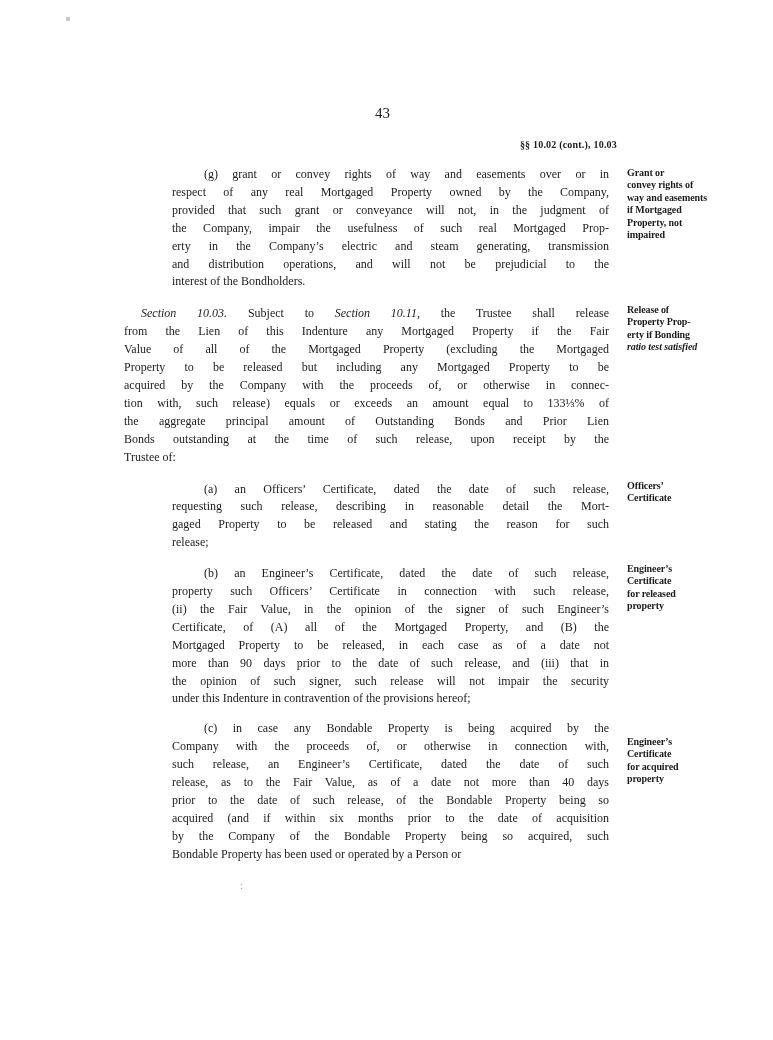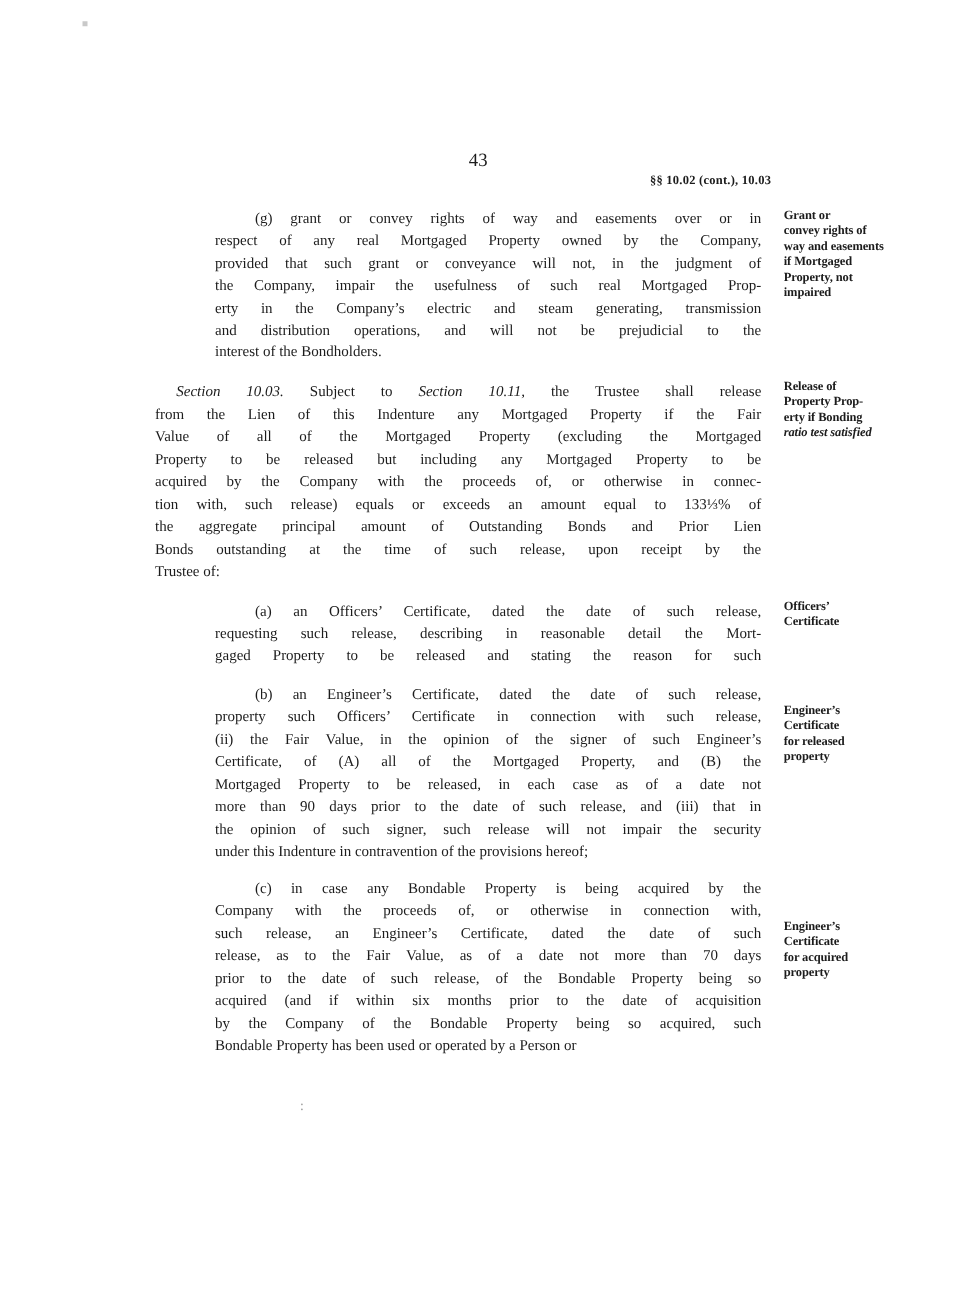--- a/index.html
+++ b/index.html
@@ -7,21 +7,21 @@
     width:773px; height:1040px;
     background:#ffffff;
     font-family:"Liberation Serif","DejaVu Serif",serif;
     color:#1c1c1c;
     position:relative;
     overflow:hidden;
   }
   .page { position:absolute; inset:0; }
 
   .page-number {
-    position:absolute; left:140px; top:121px; width:485px;
+    position:absolute; left:140px; top:105px; width:485px;
     text-align:center; font-size:15px;
   }
   .section-ref {
     position:absolute; left:370px; top:139px; width:247px;
     text-align:right; font-weight:bold; font-size:10px; letter-spacing:0.2px;
   }
 
   .text-col {
     position:absolute; left:124px; top:166px; width:485px;
     font-size:12px; line-height:17.9px;
@@ -89,38 +89,39 @@
       <div class="jline">tion with, such release) equals or exceeds an amount equal to 133⅓% of</div>
       <div class="jline">the aggregate principal amount of Outstanding Bonds and Prior Lien</div>
       <div class="jline">Bonds outstanding at the time of such release, upon receipt by the</div>
       <div class="jline last">Trustee of:</div>
     </div>
 
     <div class="para indented mt-a">
       <div class="jline ind">(a) an Officers’ Certificate, dated the date of such release,</div>
       <div class="jline">requesting such release, describing in reasonable detail the Mort-</div>
       <div class="jline">gaged Property to be released and stating the reason for such</div>
+      <div class="jline last">release;</div>
     </div>
 
     <div class="para indented mt-b">
       <div class="jline ind">(b) an Engineer’s Certificate, dated the date of such release,</div>
       <div class="jline">property such Officers’ Certificate in connection with such release,</div>
       <div class="jline">(ii) the Fair Value, in the opinion of the signer of such Engineer’s</div>
       <div class="jline">Certificate, of (A) all of the Mortgaged Property, and (B) the</div>
       <div class="jline">Mortgaged Property to be released, in each case as of a date not</div>
       <div class="jline">more than 90 days prior to the date of such release, and (iii) that in</div>
       <div class="jline">the opinion of such signer, such release will not impair the security</div>
       <div class="jline last">under this Indenture in contravention of the provisions hereof;</div>
     </div>
 
     <div class="para indented mt-c">
       <div class="jline ind">(c) in case any Bondable Property is being acquired by the</div>
       <div class="jline">Company with the proceeds of, or otherwise in connection with,</div>
       <div class="jline">such release, an Engineer’s Certificate, dated the date of such</div>
-      <div class="jline">release, as to the Fair Value, as of a date not more than 70 days</div>
+      <div class="jline">release, as to the Fair Value, as of a date not more than 40 days</div>
       <div class="jline">prior to the date of such release, of the Bondable Property being so</div>
       <div class="jline">acquired (and if within six months prior to the date of acquisition</div>
       <div class="jline">by the Company of the Bondable Property being so acquired, such</div>
       <div class="jline last">Bondable Property has been used or operated by a Person or</div>
     </div>
 
   </div>
 
   <div class="margin-notes">
 

